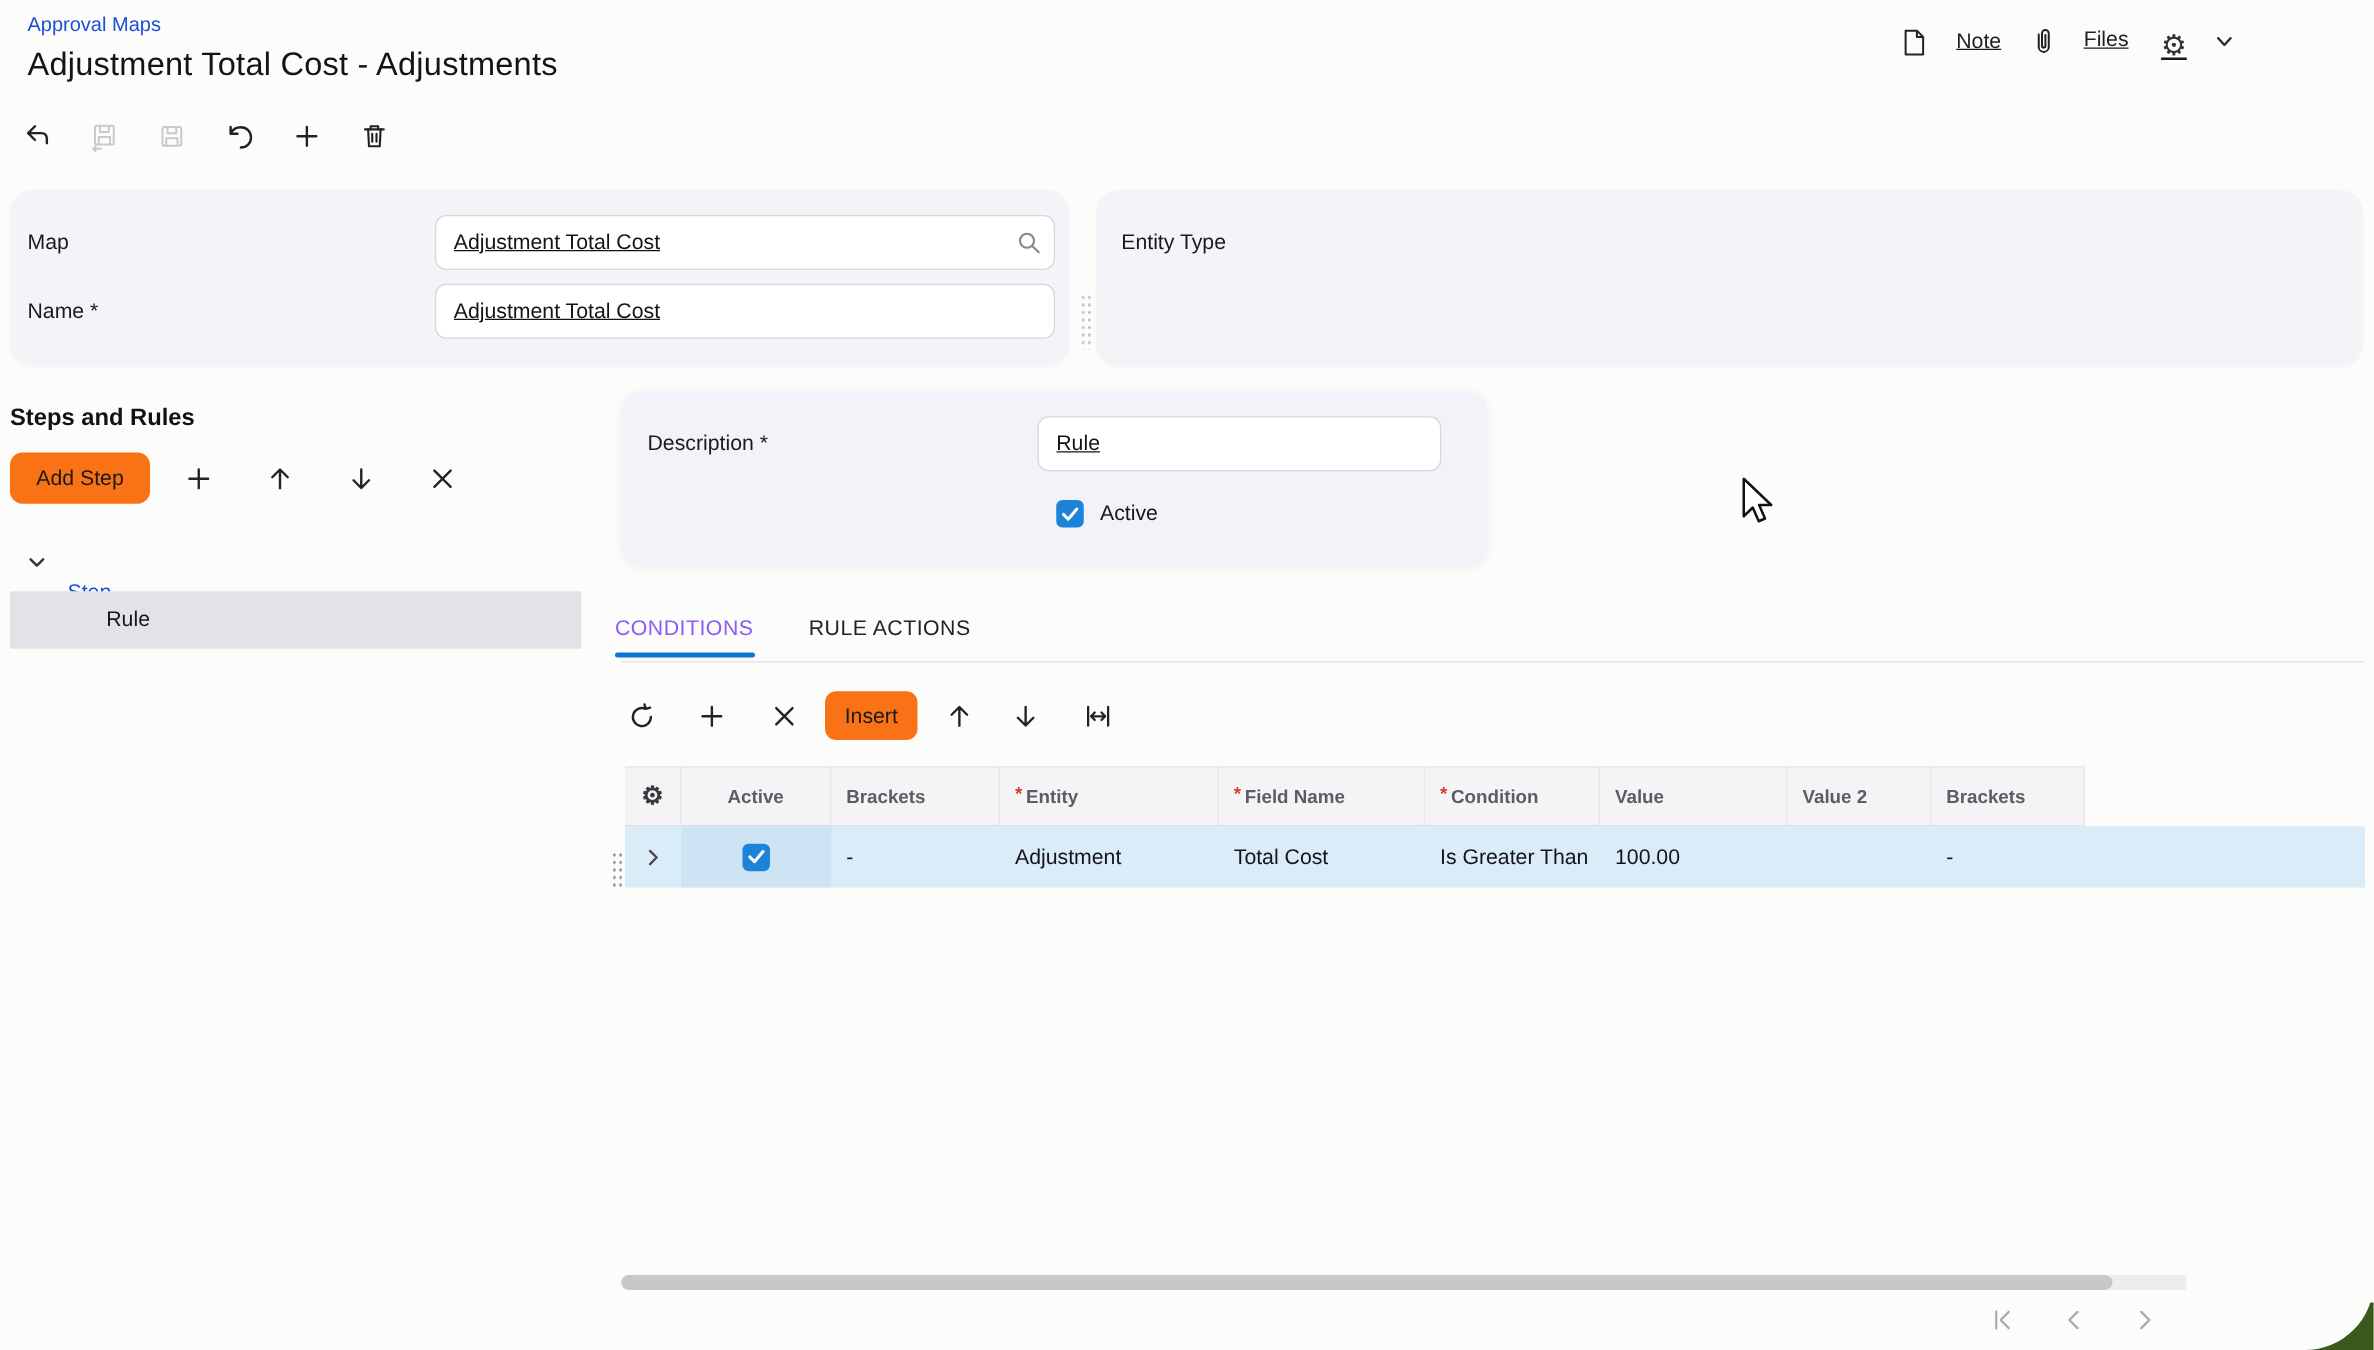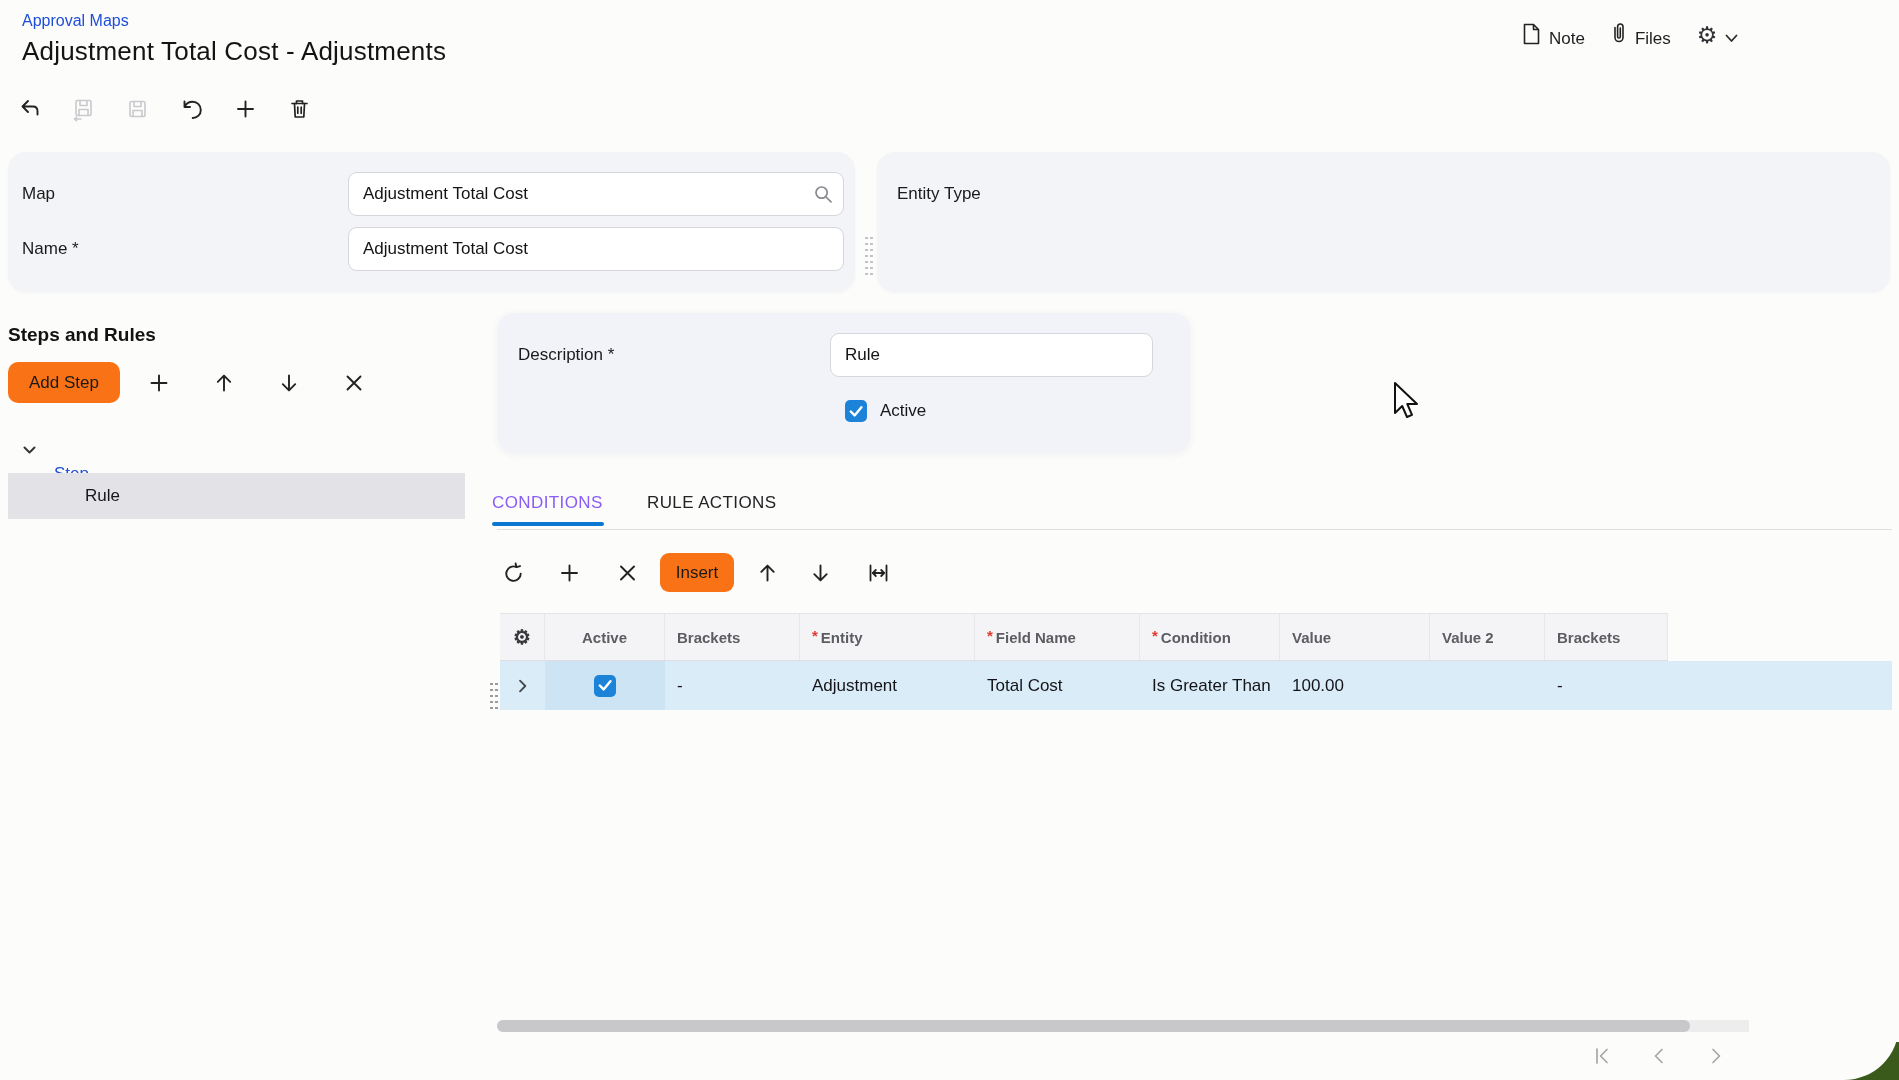--- a/index.html
+++ b/index.html
@@ -11,38 +11,38 @@
     color:#1a1a1a;
     overflow:hidden;
   }
   .abs { position:absolute; }
 
   
   .breadcrumb { left:22px; top:12px; font-size:16px; color:#1d4ed8; cursor:pointer; }
   .page-title { left:22px; top:36px; font-size:26px; color:#141414; letter-spacing:.2px; }
 
   .header-right { left:1522px; top:22px; display:flex; align-items:center; gap:26px; }
-  .hr-group { display:flex; align-items:flex-end; gap:8px; cursor:pointer; }
+  .hr-group { display:flex; align-items:flex-start; gap:24px; cursor:pointer;text-decoration:underline; }
   .hr-label { font-size:17px; color:#1e1e20; }
   .gear-glyph { font-size:23px; color:#313136; line-height:1; }
   .gear-glyph.small { font-size:20px; color:#3a3a3e; }
 
   
   .cmd-toolbar { left:16px; top:96px; display:flex; gap:28px; }
   .tb-icon { width:26px; height:26px; display:flex; align-items:center; justify-content:center; cursor:pointer; }
 
   
   .panel { background:#f3f4f8; border-radius:18px; box-shadow:0 1px 3px rgba(0,0,0,.04); }
   .panel-map { left:8px; top:152px; width:847px; height:140px; }
   .panel-entity { left:877px; top:152px; width:1013px; height:140px;text-decoration:underline; }
   .form-label { position:absolute; font-size:17px; color:#1a1a1a; line-height:44px; }
   .text-input {
     position:absolute; height:44px; background:#fff; border:1px solid #d6d6dc;
     border-radius:9px; font-size:17px; color:#141414; padding:0 14px;
-    font-family:"Liberation Sans", sans-serif; outline:none; width:496px;
+    font-family:"Liberation Sans", sans-serif; outline:none; width:496px;text-decoration:underline;
   }
   .input-wrap { position:absolute; width:496px; height:44px; }
   .input-wrap .text-input { position:absolute; left:0; top:0; width:100%; }
   .search-icon { position:absolute; right:11px; top:12px; pointer-events:auto; cursor:pointer; }
   .entity-value {
     position:absolute; left:393px; top:22px; width:590px; height:42px;
     border-bottom:1px solid #b9b9c0; padding-left:13px; line-height:42px; font-size:17px; color:#141414;
   }
   .grip {
     width:10px; height:44px;

